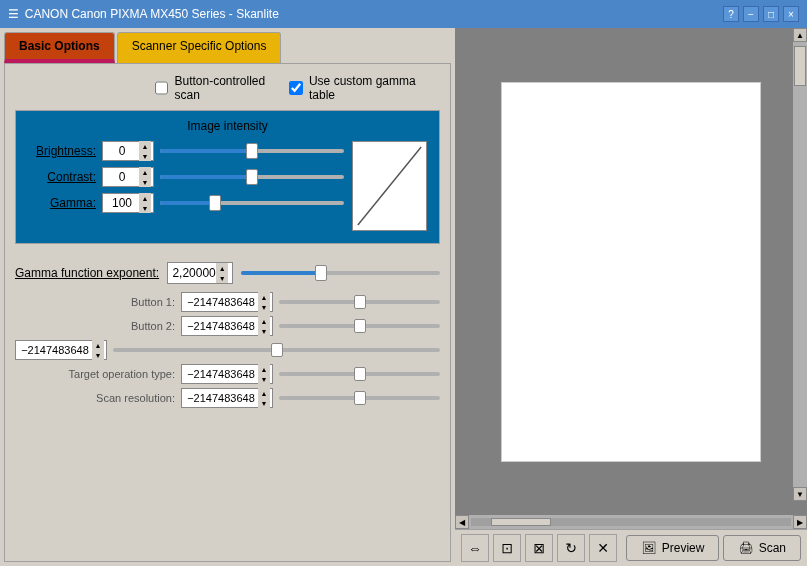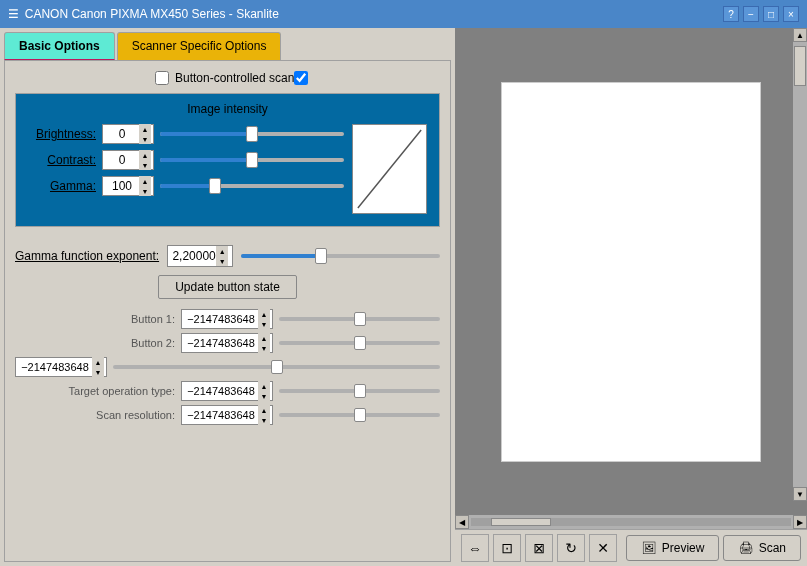--- a/index.html
+++ b/index.html
@@ -69,22 +69,22 @@
       padding: 6px 14px;
       border: 1px solid #a0a0a0;
       background: #eab308;
       cursor: pointer;
       font-size: 12px;
       border-bottom: none;
       margin-right: 2px;
       border-radius: 3px 3px 0 0;
     }
     .tab.active {
-      background: #5eead4;
-      border-bottom: 1px solid #be185d;
+      background: #c2410c;
+      border-bottom: 4px solid #be185d;
       z-index: 1;
       font-weight: bold;
     }
 
     
     .content-area {
       border: 1px solid #a0a0a0;
       background: #d4d0c8;
       padding: 10px;
       flex: 1;
@@ -480,20 +480,21 @@
 
     <div class="content-area">
 
       <div class="options-row">
         <div class="checkbox-item">
           <input type="checkbox" style="">
           <label>Button-controlled scan</label>
         </div>
         <div class="checkbox-item">
           <input type="checkbox" checked="" style="">
+          <label>Use custom gamma table</label>
         </div>
       </div>
 
       <div class="intensity-box">
         <div class="intensity-title">Image intensity</div>
         <div class="intensity-inner">
           <div class="sliders-section">
 
             <div class="slider-row">
               <span class="slider-label">Brightness:</span>
@@ -557,23 +558,20 @@
             <button class="spinner-arrow">▲</button>
             <button class="spinner-arrow">▼</button>
           </div>
         </div>
         <div class="gamma-fn-track">
           <div class="gamma-fn-fill"></div>
           <div class="gamma-fn-thumb"></div>
         </div>
       </div>
 
-      <div class="update-btn-row">
-        <button class="update-btn">Update button state</button>
-      </div>
 
       <div class="param-rows">
 
         <div class="param-row">
           <span class="param-label">Button 1:</span>
           <div class="param-spinner">
             <span class="param-value">−2147483648</span>
             <div class="spinner-arrows">
               <button class="spinner-arrow">▲</button>
               <button class="spinner-arrow">▼</button>

